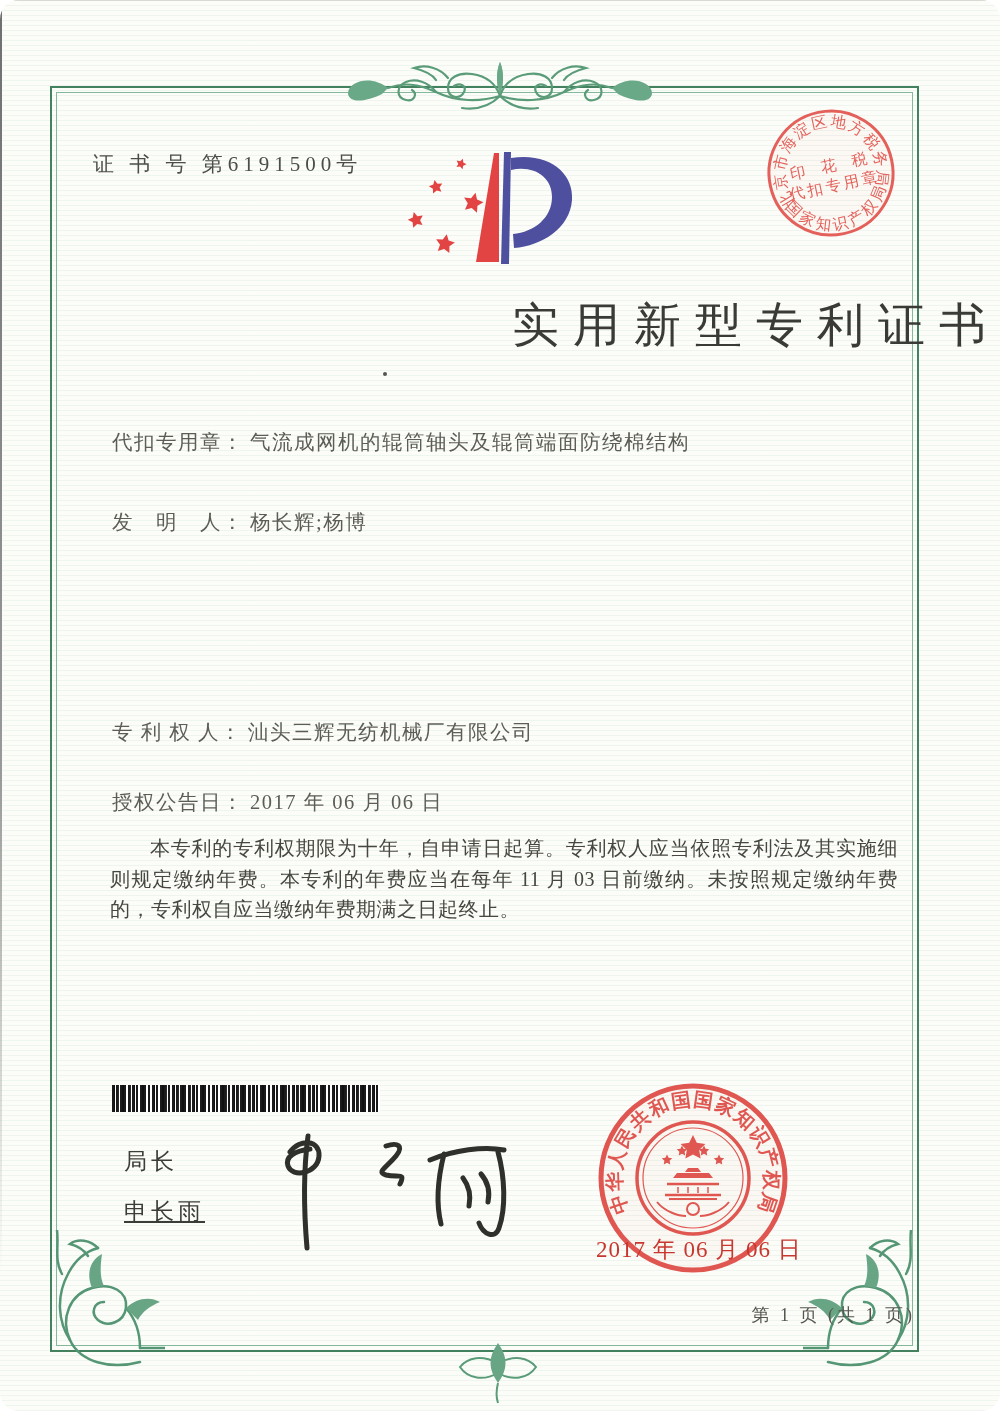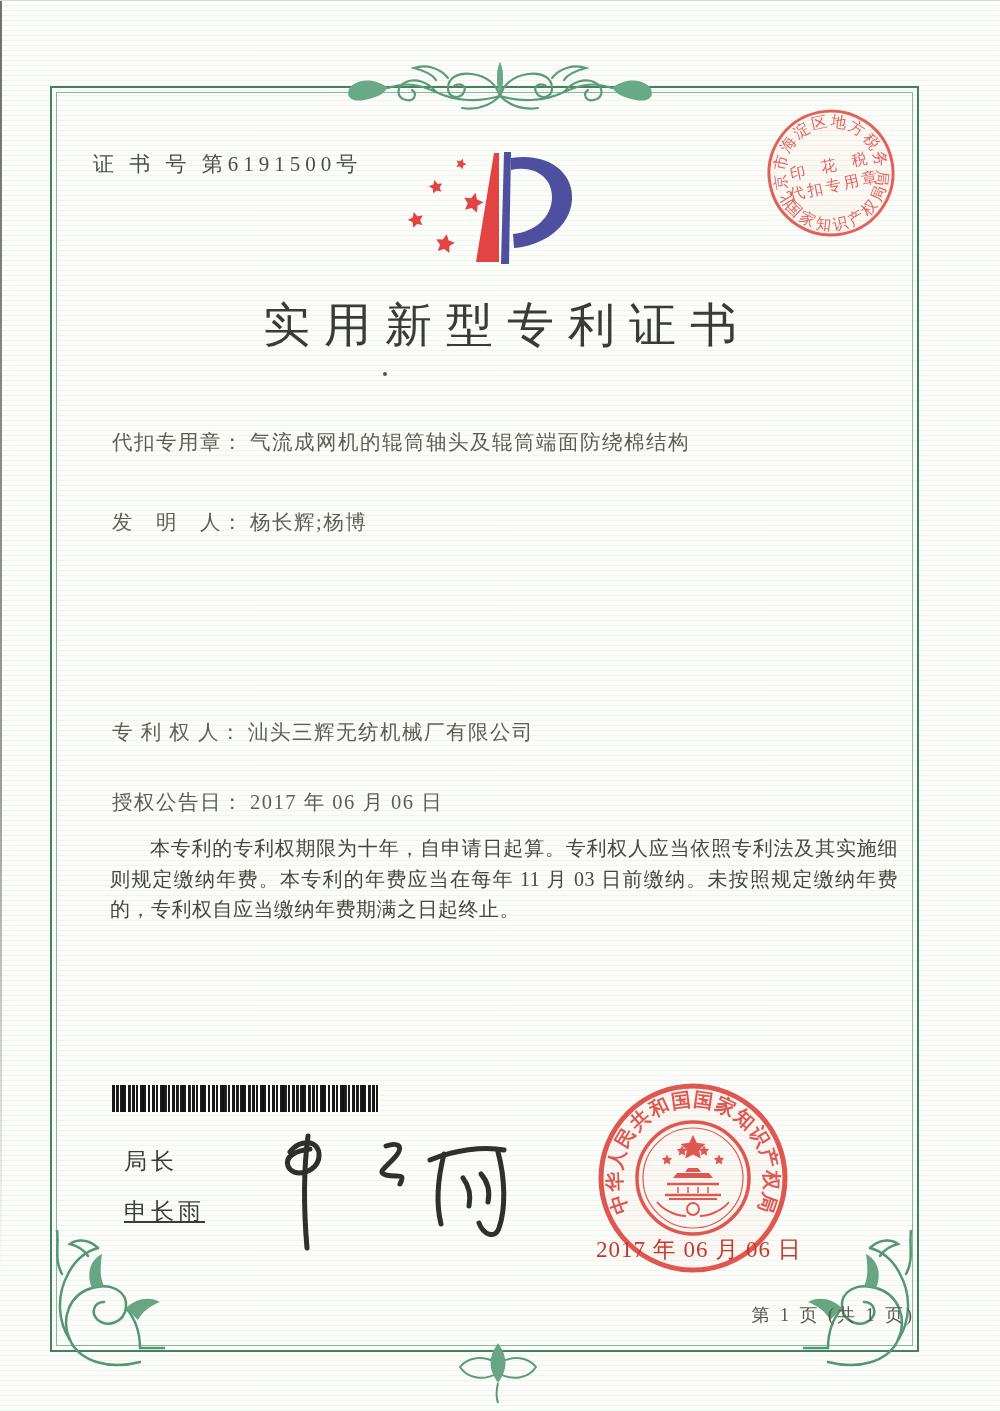--- a/index.html
+++ b/index.html
@@ -1,29 +1,29 @@
 <!DOCTYPE html>
 <html><head>
 <meta charset="utf-8">
 <style>
   html,body{margin:0;padding:0;}
   body{width:1000px;height:1411px;font-family:"Liberation Serif","DejaVu Serif",serif;}
   .page{position:relative;width:1000px;height:1411px;overflow:hidden;
         background-color:#fcfdf9;
-        background-image:repeating-linear-gradient(180deg, rgba(140,185,160,0.12) 0 1px, rgba(255,255,255,0) 1px 5px);}
+        background-image:repeating-linear-gradient(180deg, rgba(140,185,160,0.12) 0 1px, rgba(255,255,255,0) 1px 5px);border-radius:19px;}
   .scan-edge-left{position:absolute;left:0;top:0;width:2px;height:1411px;
         background:linear-gradient(180deg,#6f6f6f 0%,#9a9a9a 55%,rgba(255,255,255,0) 90%);}
   .scan-edge-top{position:absolute;left:0;top:0;width:100%;height:1px;background:#d8d8d4;}
   .frame{position:absolute;left:50px;top:86px;width:865px;height:1262px;
          border:2.5px solid #44815f;}
   .frame-inner{position:absolute;left:4px;top:4px;right:4px;bottom:4px;border:1px solid #84b89b;}
   .cert-no{position:absolute;left:93px;top:150px;font-size:21px;color:#4c4c48;letter-spacing:5px;white-space:nowrap;}
   .logo{position:absolute;left:398px;top:150px;}
   .tax-stamp{position:absolute;left:751px;top:93px;opacity:.92;}
-  .title{position:absolute;left:0;top:294px;width:1000px;margin:0;text-align:center;
+  .title{position:absolute;left:0;top:294px;width:1000px;margin:0;text-align:right;
          font-size:47px;font-weight:400;color:#3a3a36;letter-spacing:14px;padding-left:14px;box-sizing:border-box;}
   .ink-dot{position:absolute;left:383px;top:372px;width:4px;height:4px;border-radius:50%;background:#55554f;}
   .fld{position:absolute;left:112px;white-space:nowrap;font-size:20.5px;color:#5d5d56;letter-spacing:1.5px;}
   .fld .flabel{margin-right:6px;}
   .paras{position:absolute;left:110px;top:833px;width:788px;font-size:20px;line-height:30.5px;
          color:#474740;text-align:justify;}
   .paras p{margin:0;text-indent:2em;letter-spacing:0.5px;}
   .barcode{position:absolute;left:112px;top:1085px;width:268px;height:27px;background-color:#fff;
     background-image:
       repeating-linear-gradient(90deg,#1a1a1a 0 2px,rgba(0,0,0,0) 2px 4px),

